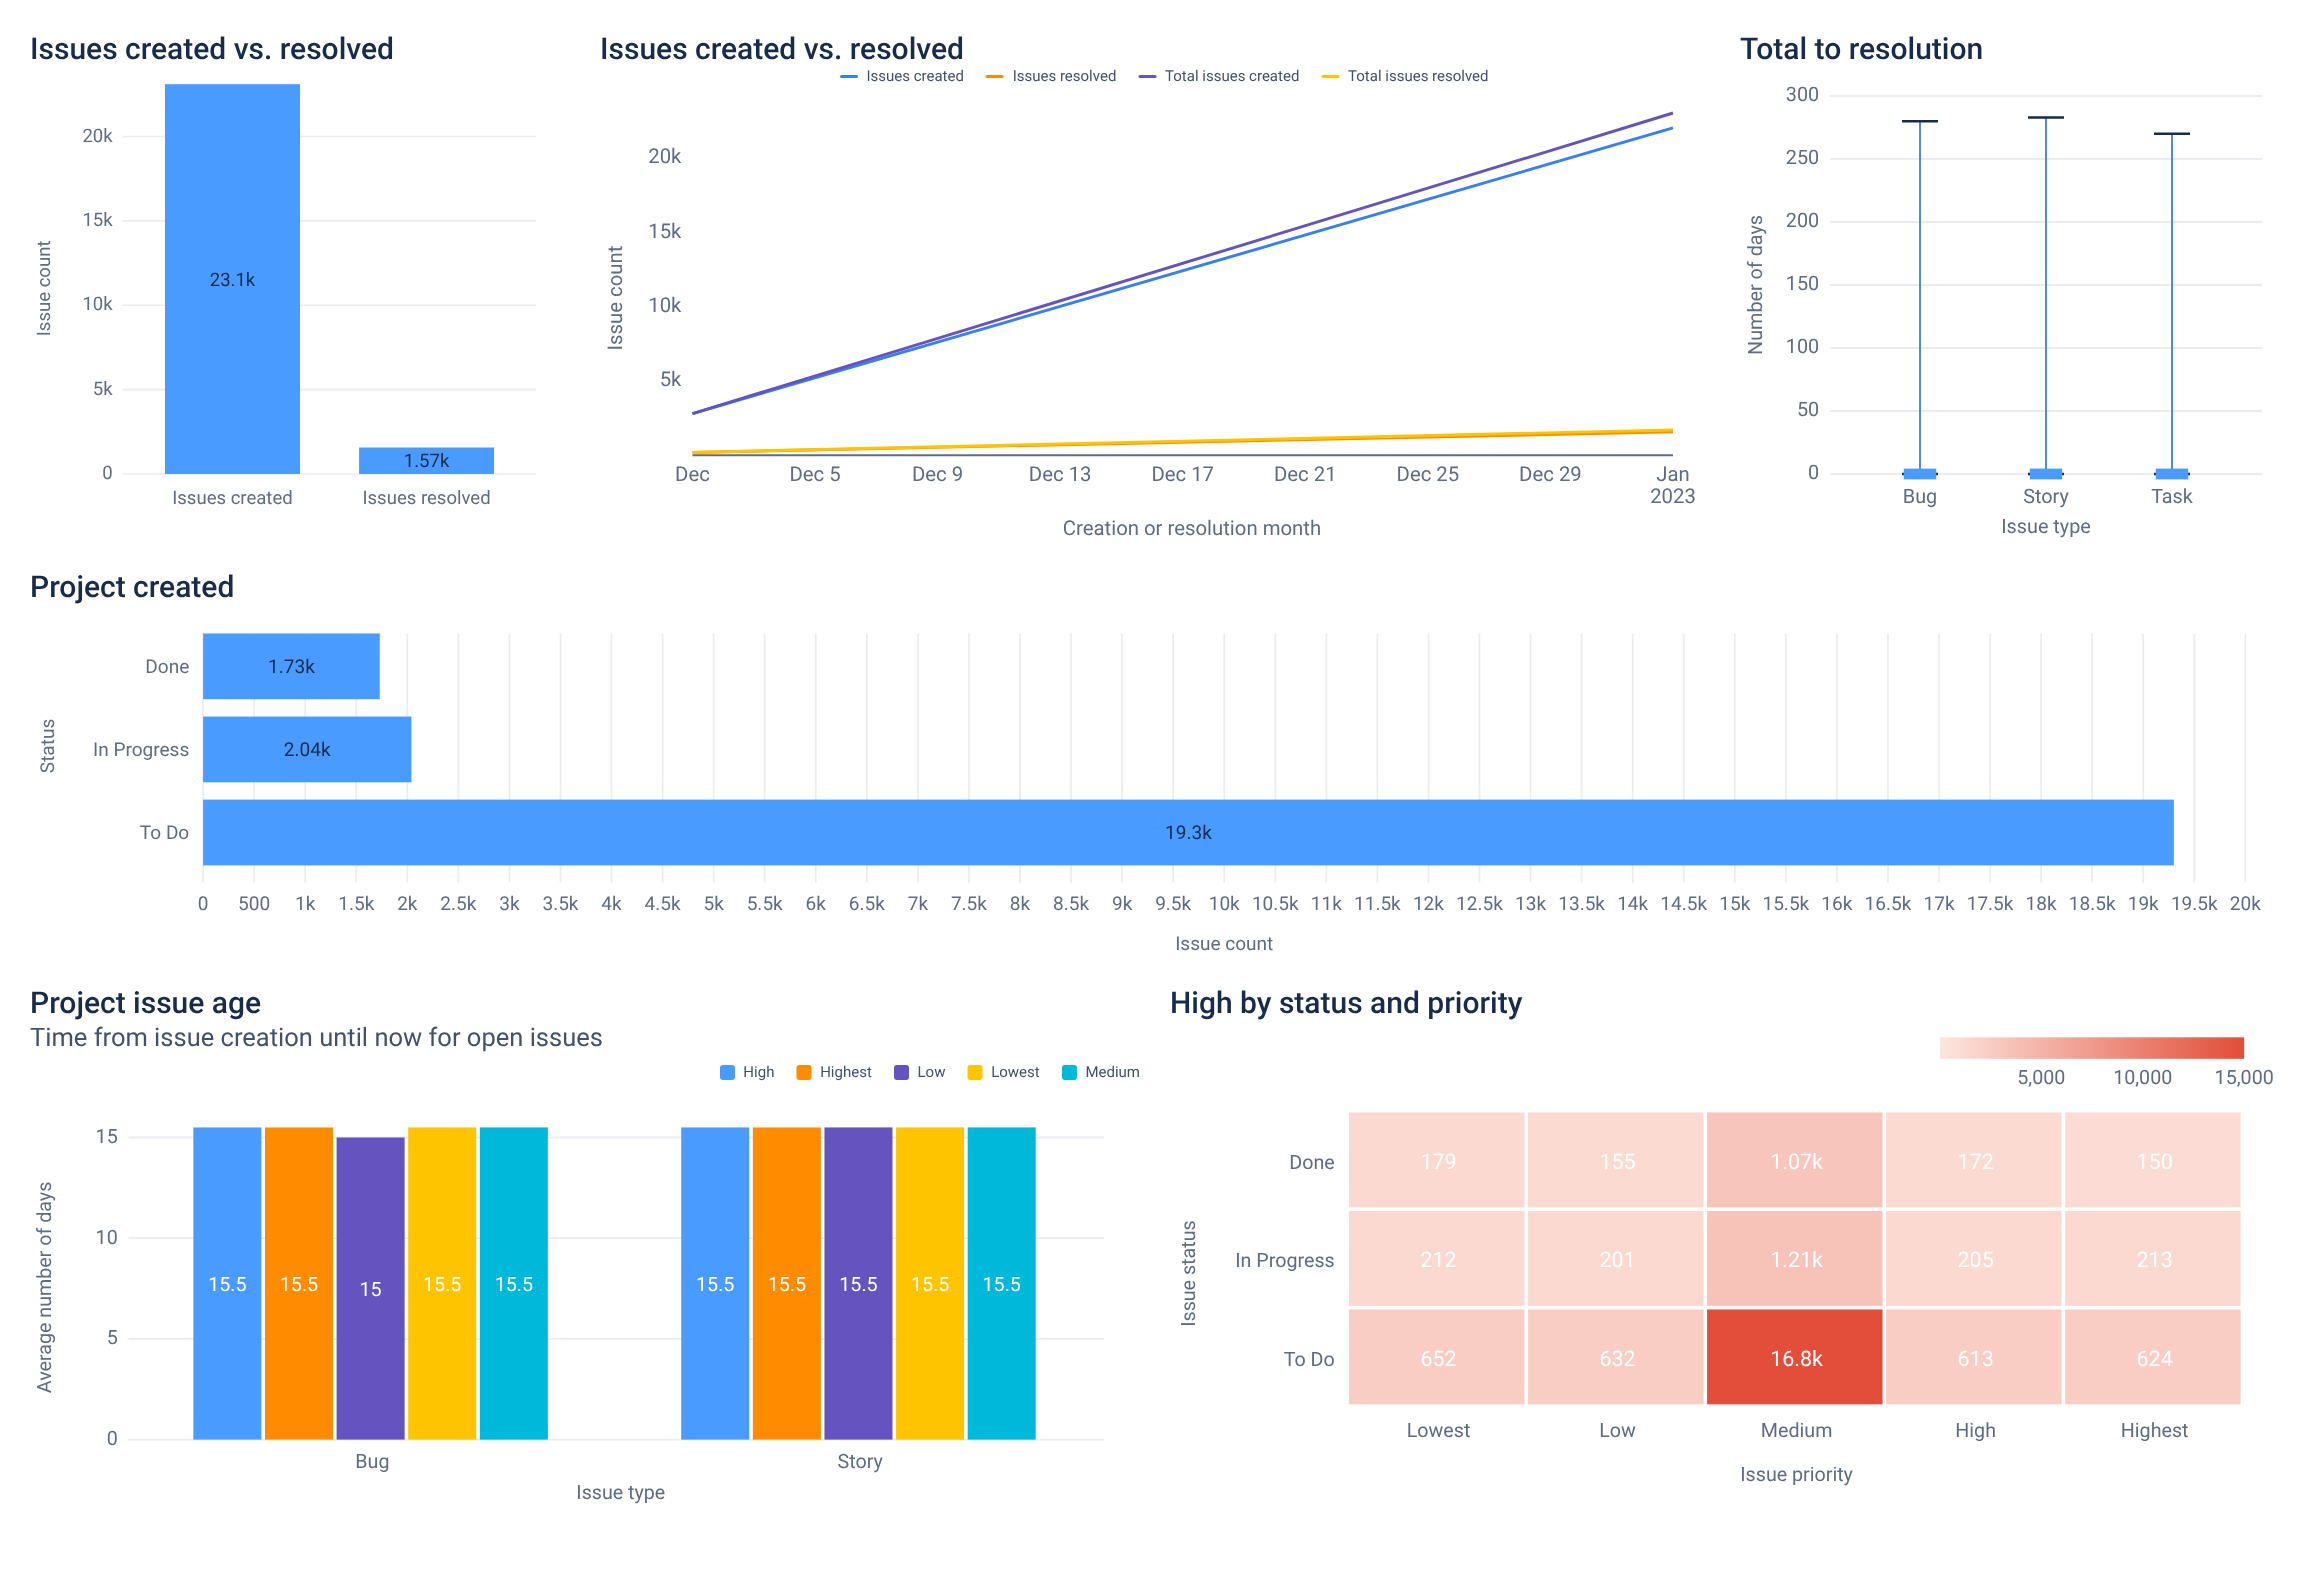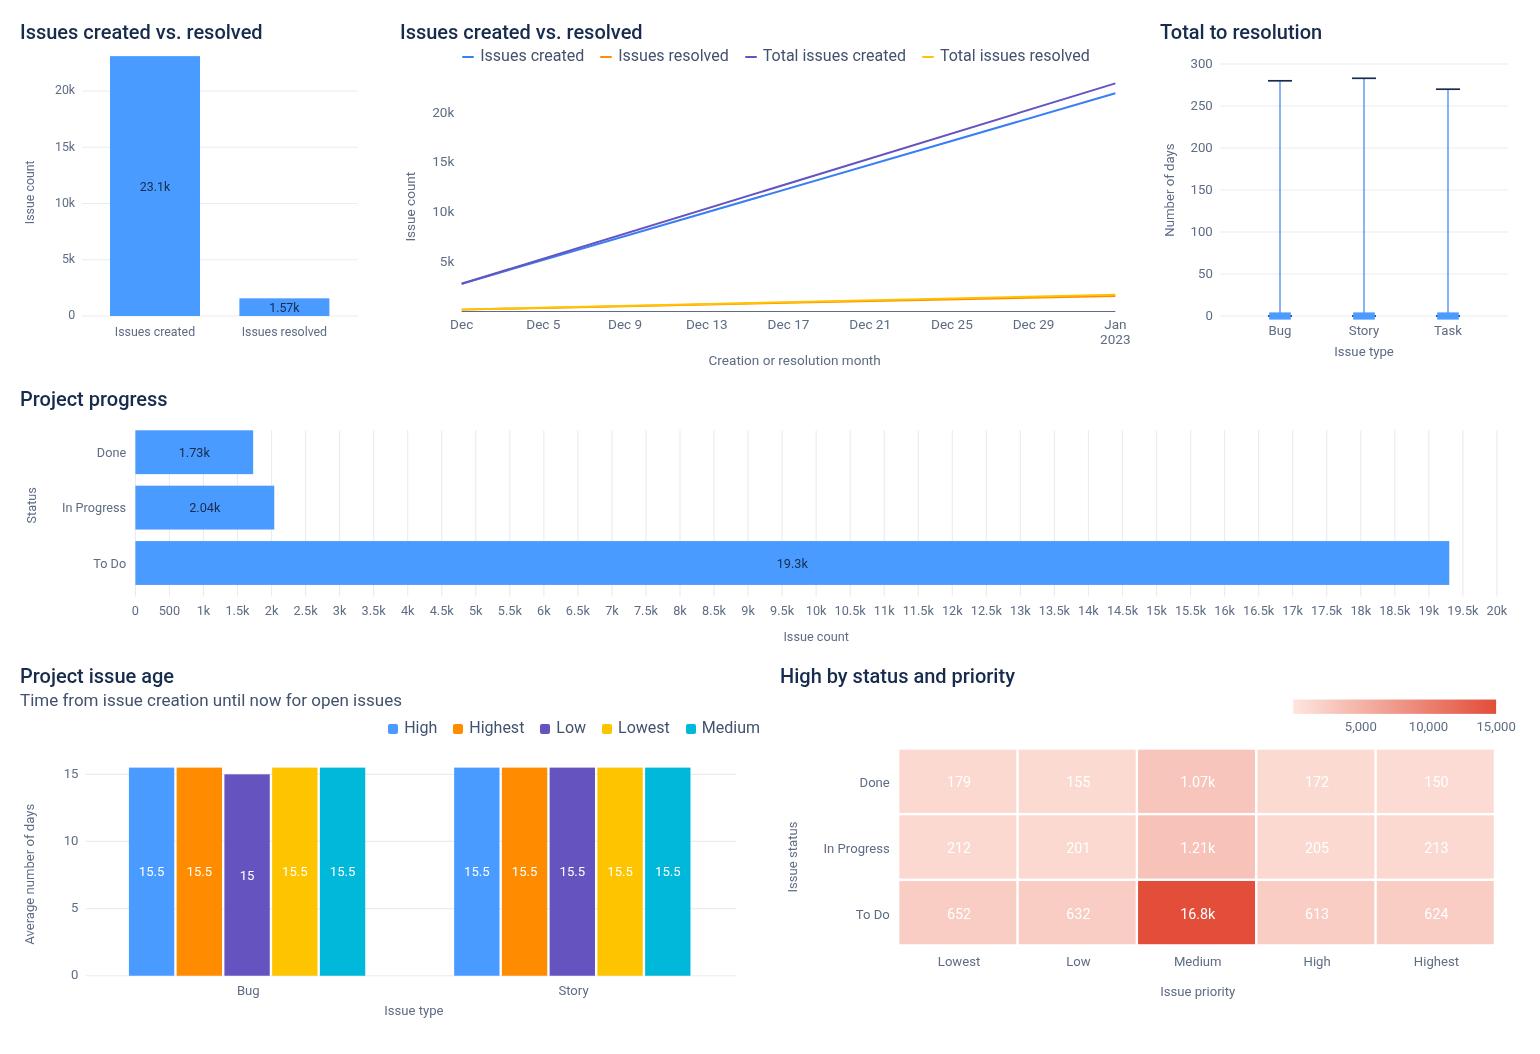--- a/index.html
+++ b/index.html
@@ -20,21 +20,21 @@
   .dash{display:grid;grid-template-columns:repeat(12,1fr);gap:20px}
   .panel{min-width:0}
   .title{font-size:20px;font-weight:500;color:var(--ink);margin:0 0 2px}
   .sub{font-size:17px;color:var(--muted);margin:0 0 8px}
   svg{overflow:visible;display:block}
   .axis{stroke:var(--axis);stroke-width:1}
   .gridline{stroke:var(--grid);stroke-width:1}
   .tick{font-size:11px;fill:var(--axis)}
   .axis-label{font-size:11px;fill:var(--axis)}
   .bar-label{font-size:11px;fill:var(--ink)}
-  .legend-row{font-size:16px;color:var(--muted)}
+  .legend-row{font-size:10px;color:var(--muted)}
   .legend-swatch{display:inline-block;width:12px;height:2px;border-radius:2px;vertical-align:middle;margin:0 6px 0 12px}
   .legend-sq{display:inline-block;width:10px;height:10px;border-radius:2px;vertical-align:middle;margin:0 6px 0 12px}
   
   .c1{grid-column:span 3}
   .c2{grid-column:span 6}
   .c3{grid-column:span 3}
   .full{grid-column:span 12}
   .half{grid-column:span 6}
 </style>
 </head>
@@ -146,21 +146,21 @@
           <line x1="230" x2="250" y1="36" y2="36" stroke="#172b4d" stroke-width="1.4"></line>
           <line x1="230" x2="250" y1="225" y2="225" stroke="#172b4d" stroke-width="1.4"></line>
           <rect x="231" y="222" width="18" height="6" fill="#4a9bff"></rect>
           <text x="240" y="241" class="tick" text-anchor="middle">Task</text>
         </g>
     <text class="axis-label" x="170" y="258" text-anchor="middle">Issue type</text>
   </svg>
 </div>
 
 <div class="panel full">
-  <h3 class="title">Project progress</h3>
+  <h3 class="title">Project created</h3>
   <svg viewBox="0 0 1300 200" width="100%">
     <text class="axis-label" transform="rotate(-90)" x="-80" y="14" text-anchor="middle">Status</text>
     <g id="prog-grid">
           <line x1="100" x2="100" y1="15" y2="159" class="gridline"></line>
           <line x1="129.5" x2="129.5" y1="15" y2="159" class="gridline"></line>
           <line x1="159" x2="159" y1="15" y2="159" class="gridline"></line>
           <line x1="188.5" x2="188.5" y1="15" y2="159" class="gridline"></line>
           <line x1="218" x2="218" y1="15" y2="159" class="gridline"></line>
           <line x1="247.5" x2="247.5" y1="15" y2="159" class="gridline"></line>
           <line x1="277" x2="277" y1="15" y2="159" class="gridline"></line>

